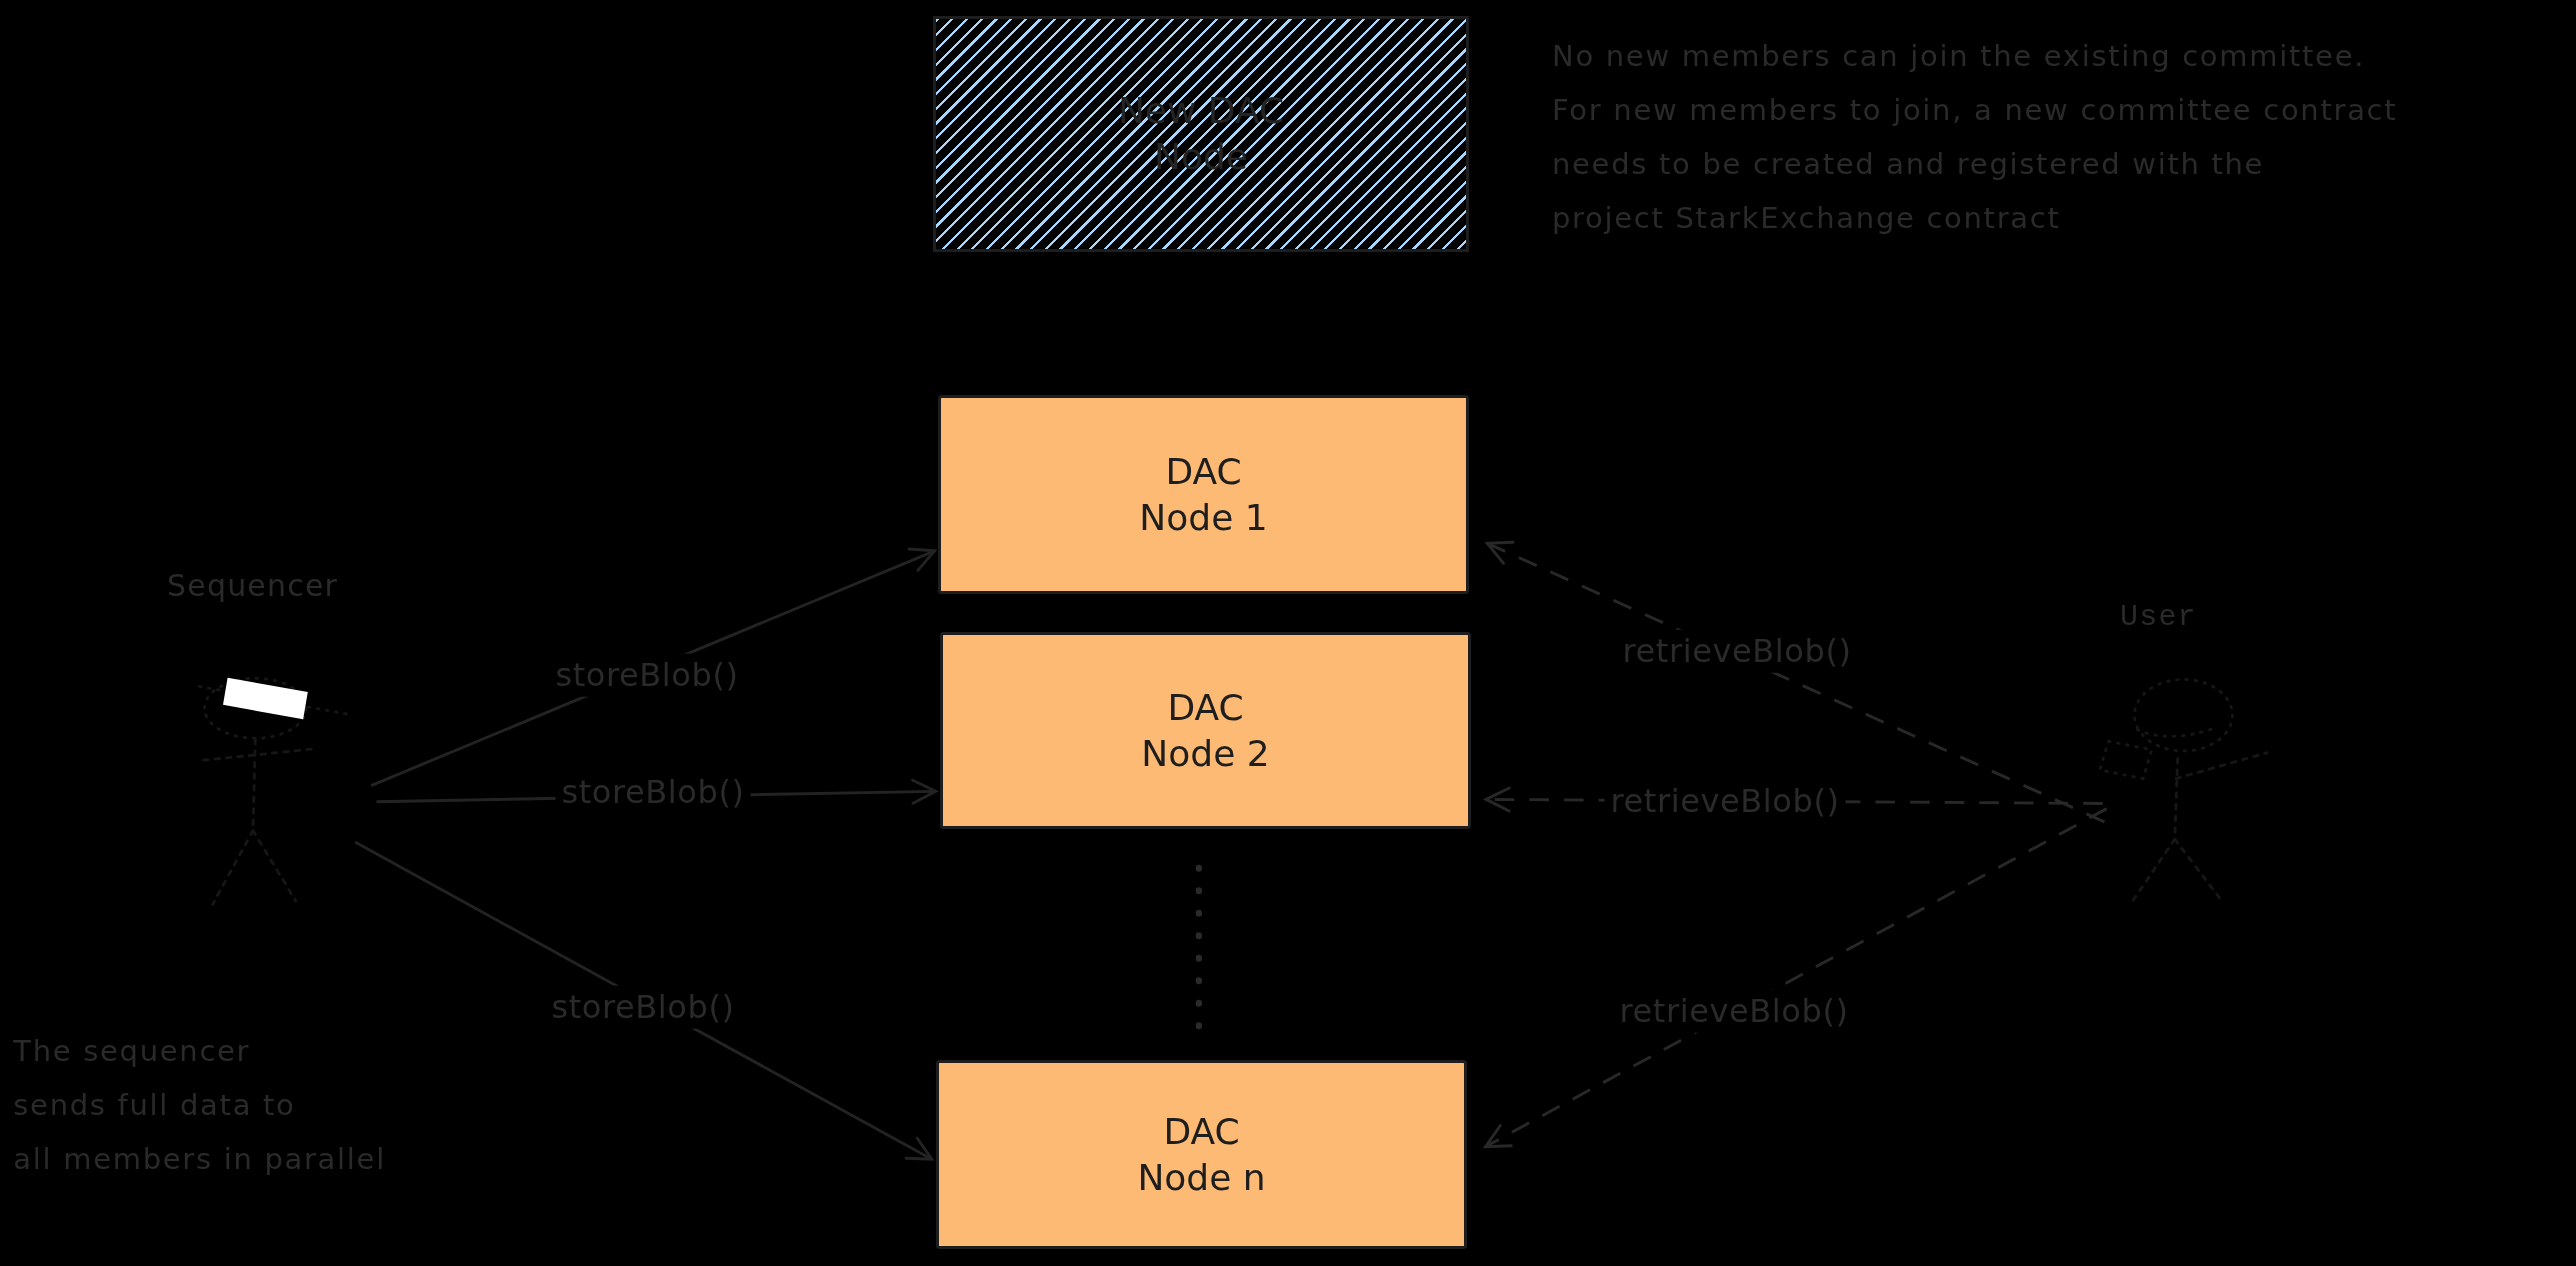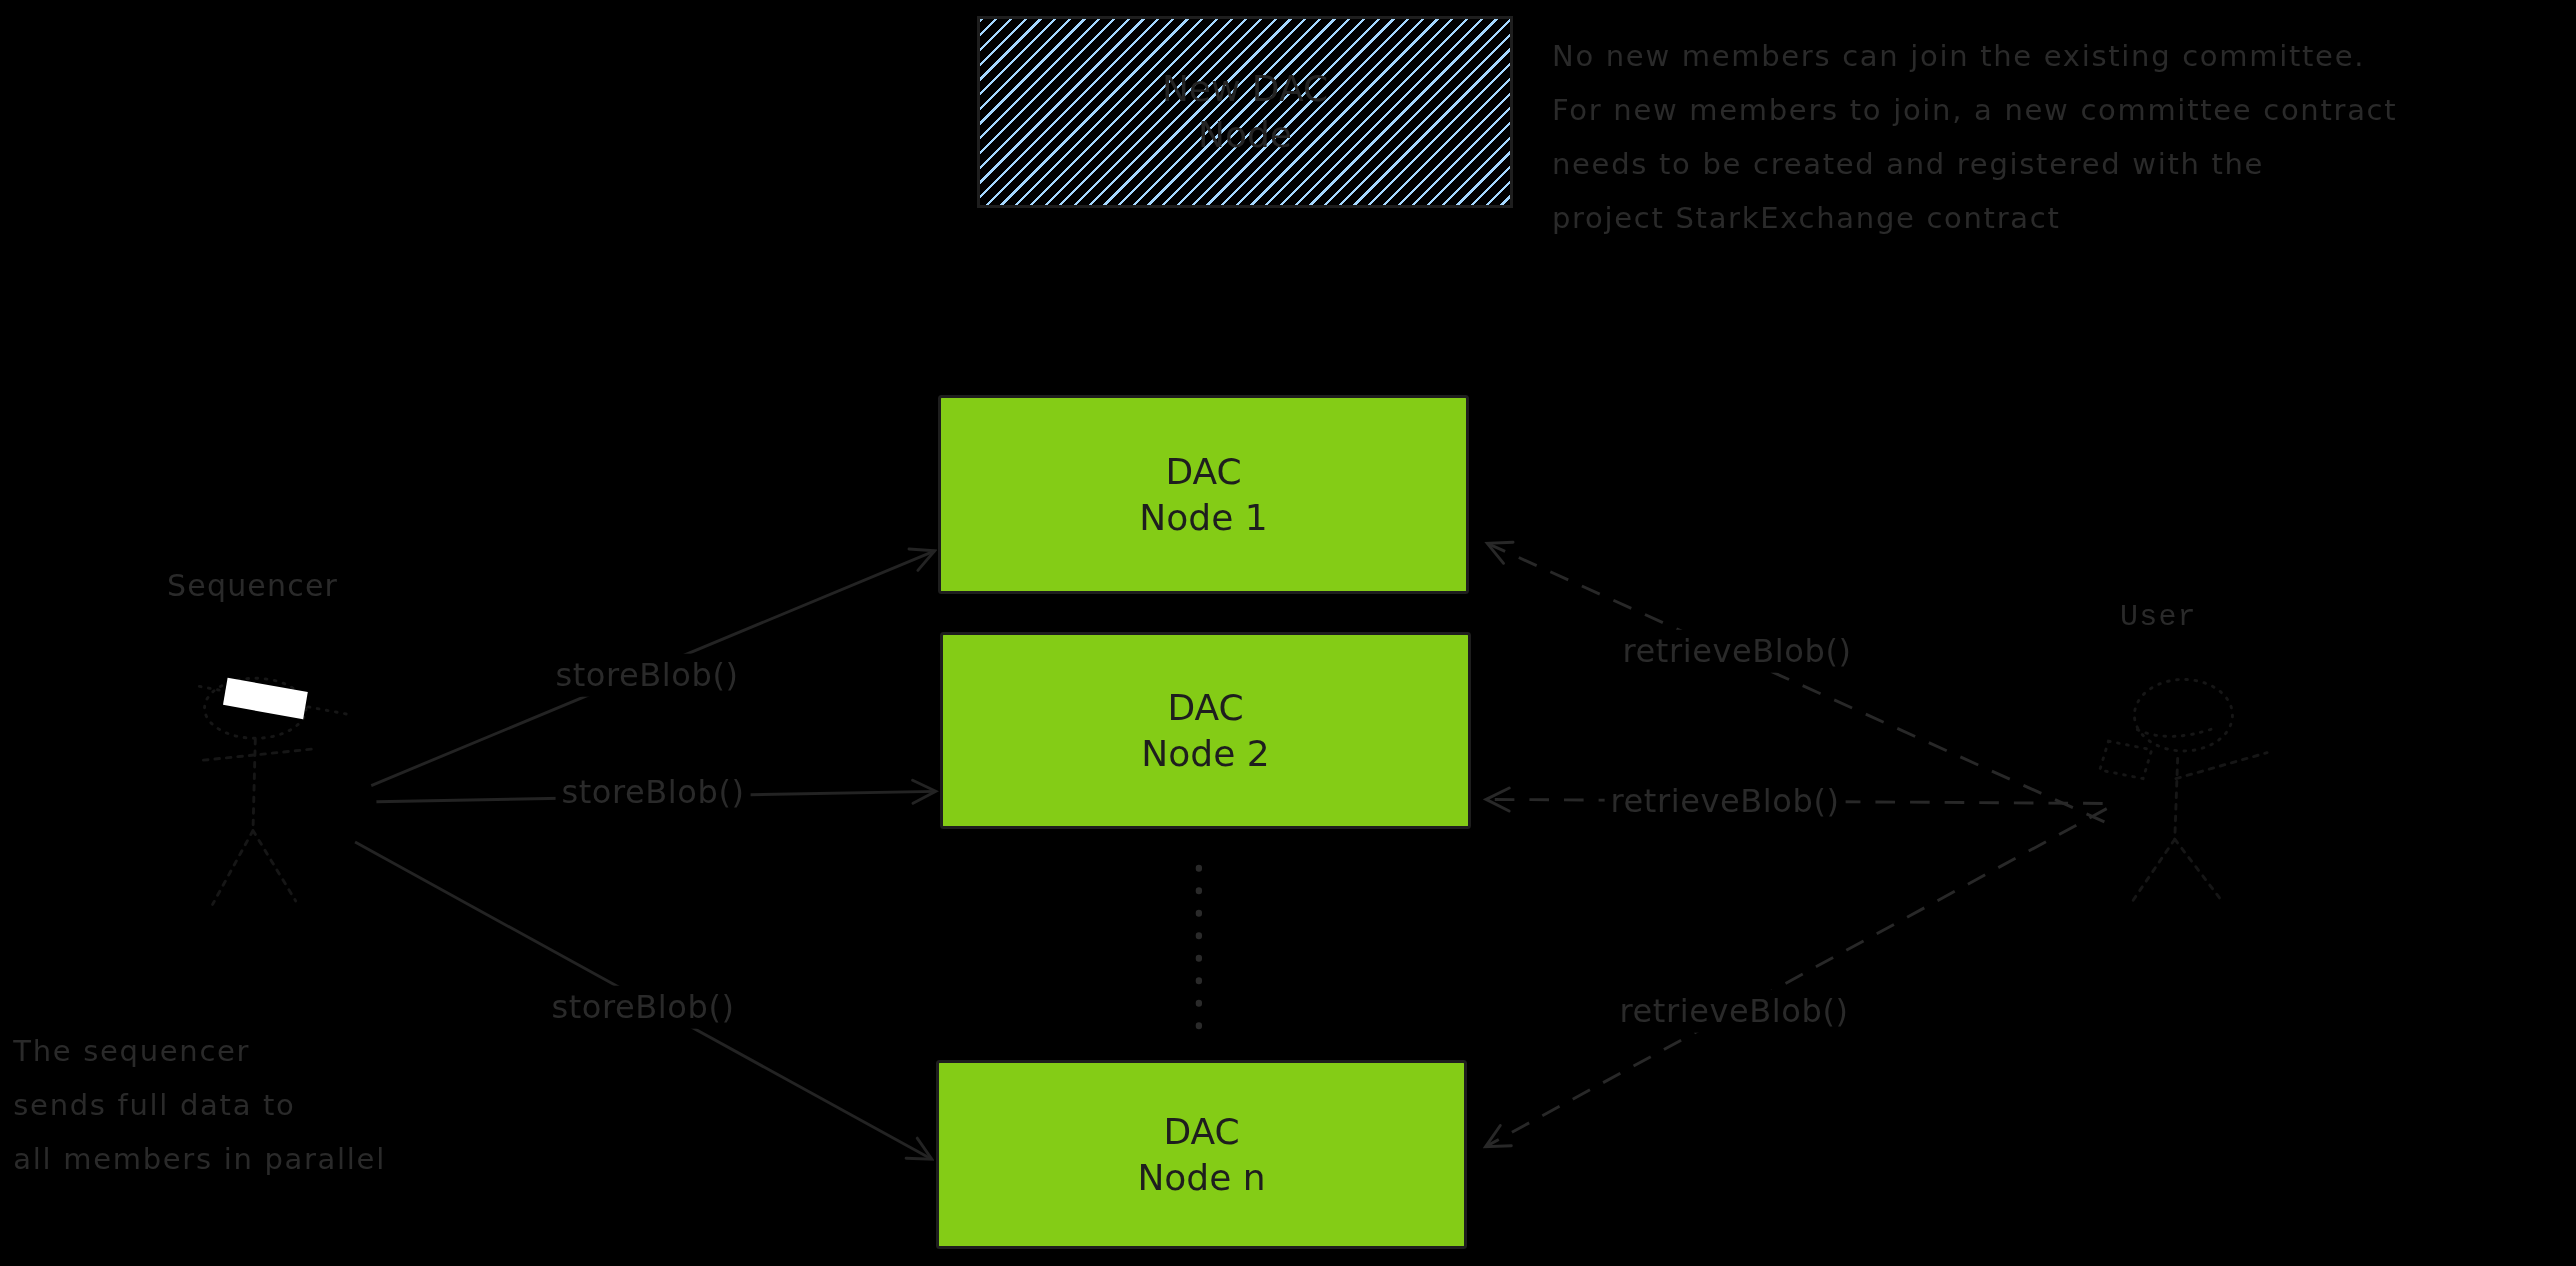--- a/index.html
+++ b/index.html
@@ -8,35 +8,35 @@
     width:2576px;height:1266px;
     background:#000;
     overflow:hidden;
     font-family:"DejaVu Sans", sans-serif;
   }
   .stage *{box-sizing:border-box;}
   svg.layer{position:absolute;left:0;top:0;width:2576px;height:1266px;}
 
   
   .hatch-box{
-    position:absolute;left:933px;top:16px;width:536px;height:192px;
+    position:absolute;left:933px;top:16px;width:536px;height:236px;
     border:3.5px solid #1e1e1e;
     background:repeating-linear-gradient(135deg,#a5d8ff 0 2.3px,transparent 2.3px 10.4px);
-    display:flex;align-items:center;justify-content:center;margin-left:44px;
+    display:flex;align-items:center;justify-content:center;
   }
   .hatch-box .box-label{
     background:transparent;
     color:#242424;font-size:36px;line-height:46px;
     text-align:center;white-space:pre-line;
   }
 
   
   .dac-node{
     position:absolute;width:531px;height:197px;
-    background:#84cc16;border:3.5px solid #1e1e1e;border-radius:3.5px;
+    background:#fdba74;border:3.5px solid #1e1e1e;border-radius:3.5px;
     display:flex;align-items:center;justify-content:center;
   }
   .dac-node .box-label{
     color:#1e1e1e;font-size:36px;line-height:46px;
     text-align:center;white-space:pre-line;
   }
   #node1{left:938px;top:395px;height:199px;}
   #node2{left:940px;top:632px;}
   #noden{left:936px;top:1060px;height:189px;}
 

